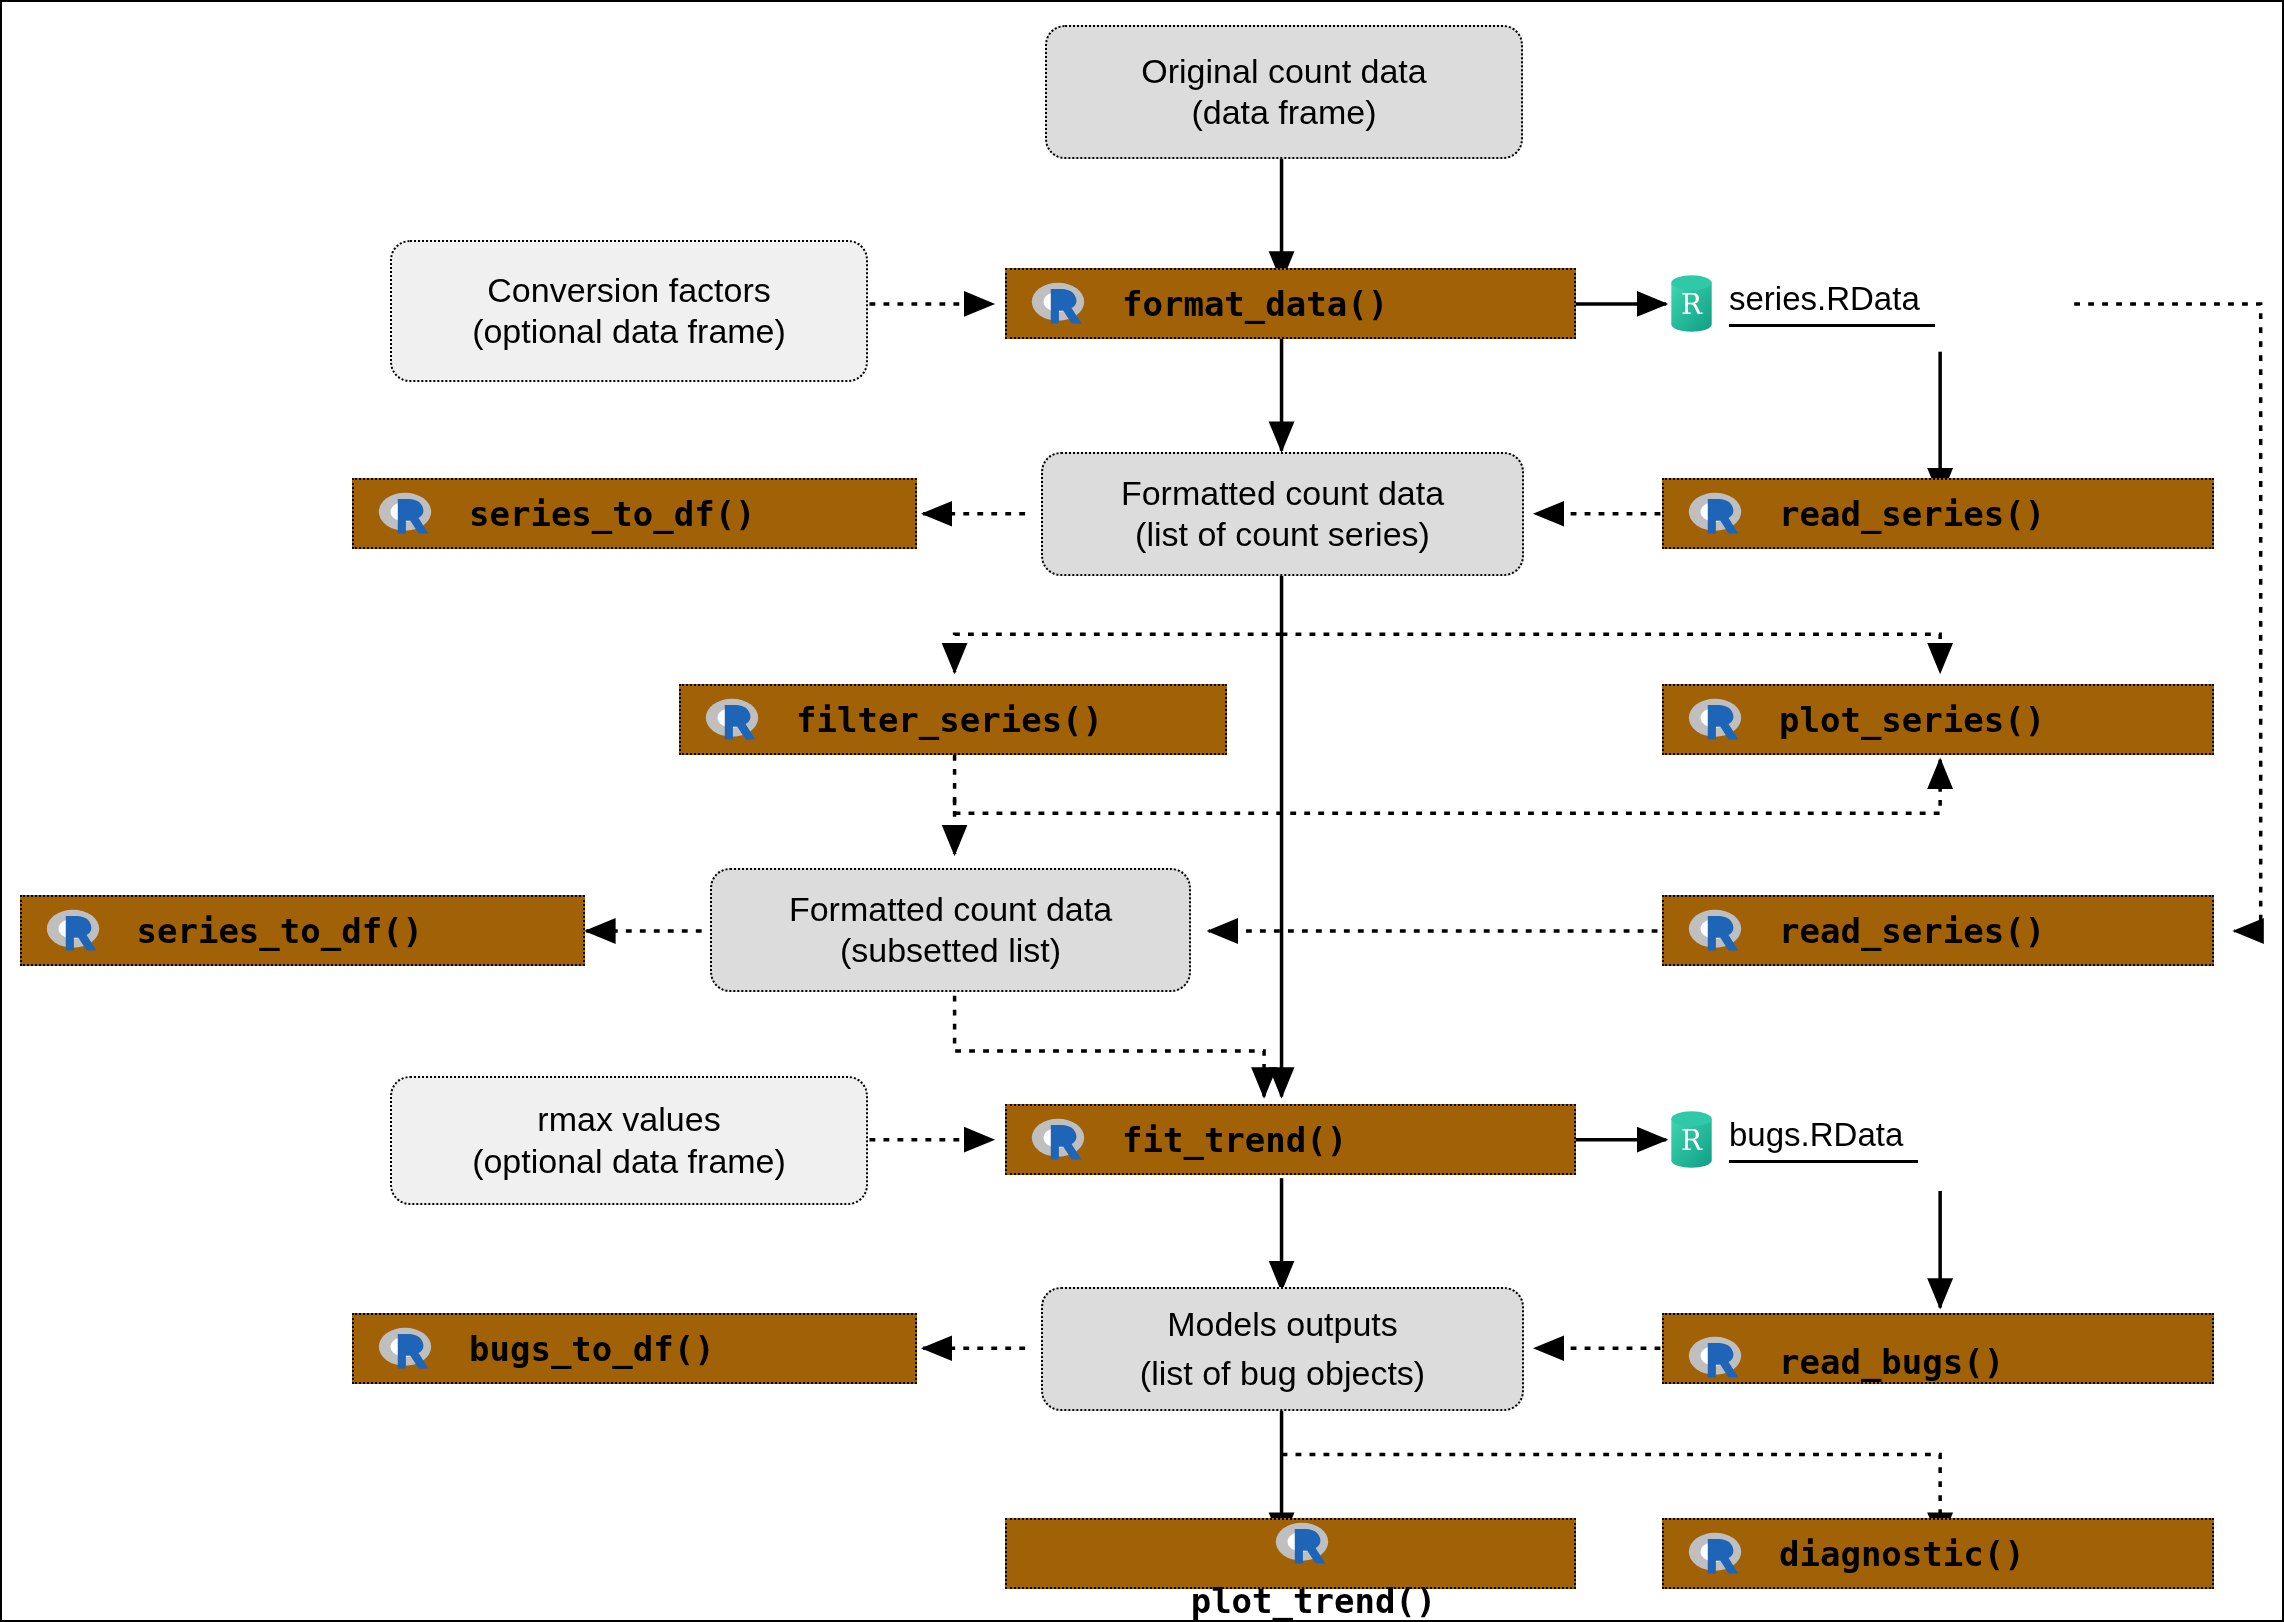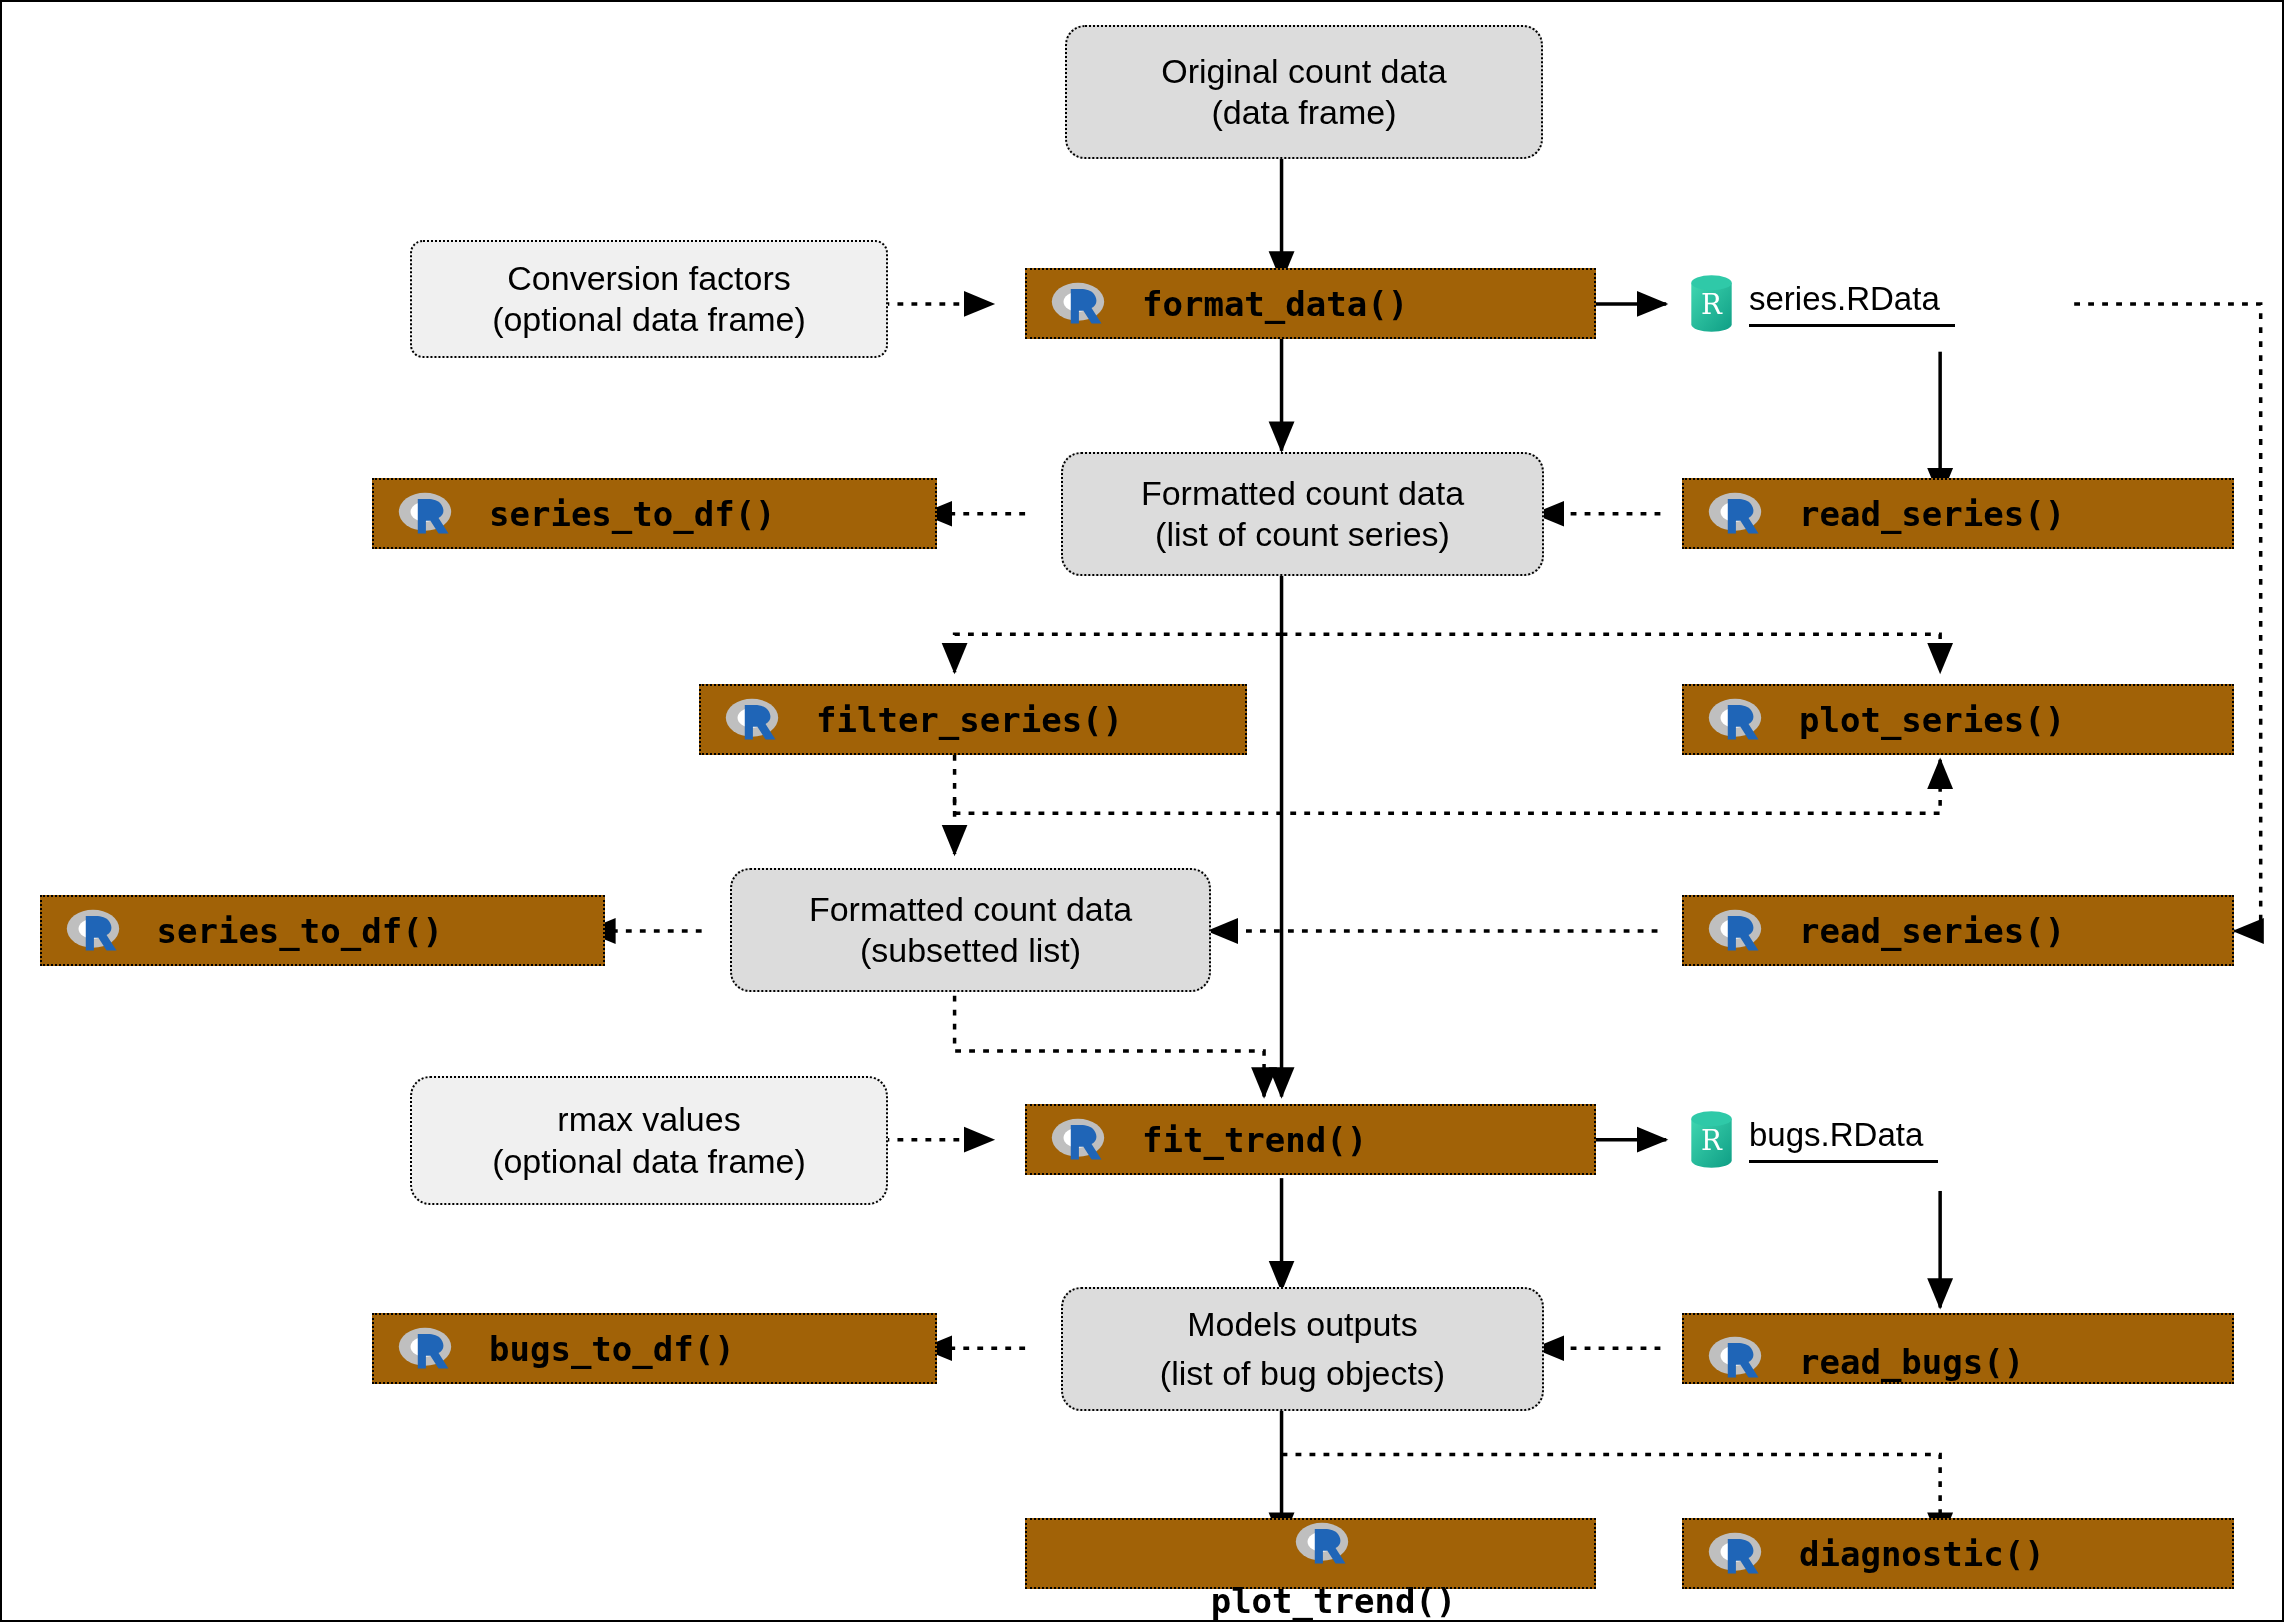--- a/index.html
+++ b/index.html
@@ -30,21 +30,20 @@
   }
   
   .node {
     position: absolute;
     box-sizing: border-box;
     display: flex;
     align-items: center;
     justify-content: center;
     text-align: center;
     color: #000000;
-    margin-left: 20px;
   }
   
   .data-node {
     background: #dcdcdc;
     border: 2.9px dotted #000000;
     border-radius: 20px;
     flex-direction: column;
     line-height: 1.22;
     font-size: 34px;
   }
@@ -166,21 +165,21 @@
 
       <path stroke-dasharray="10 14" d="M2195,2492 L3325,2492 L3325,2642" marker-end="url(#ah)"></path>
     </g>
   </svg>
 
   <div class="node data-node" style="left:1043px; top:23px; width:478px; height:134px;">
     <span class="dline">Original count data</span>
     <span class="dline">(data frame)</span>
   </div>
 
-  <div class="node opt-node" style="left:388px; top:238px; width:478px; height:118px;border-radius:13px;">
+  <div class="node opt-node" style="left:388px; top:238px; width:478px; height:142px;">
     <span class="dline">Conversion factors</span>
     <span class="dline">(optional data frame)</span>
   </div>
 
   <div class="node fn-node" style="left:1003px; top:266px; width:571px; height:71px;">
     <svg class="rlogo" viewBox="0 0 124 106">
       <ellipse cx="62" cy="48" rx="58" ry="42" fill="#bfbfbf"></ellipse>
       <ellipse cx="62" cy="48" rx="32" ry="22" fill="#ffffff"></ellipse>
       <path d="M46,20 L46,96 L64,96 L64,68 L74,68 L92,96 L114,96 L92,62 C104,56 106,44 98,32 C92,23 80,20 68,20 Z" fill="#1f65b7"></path>
     </svg>

